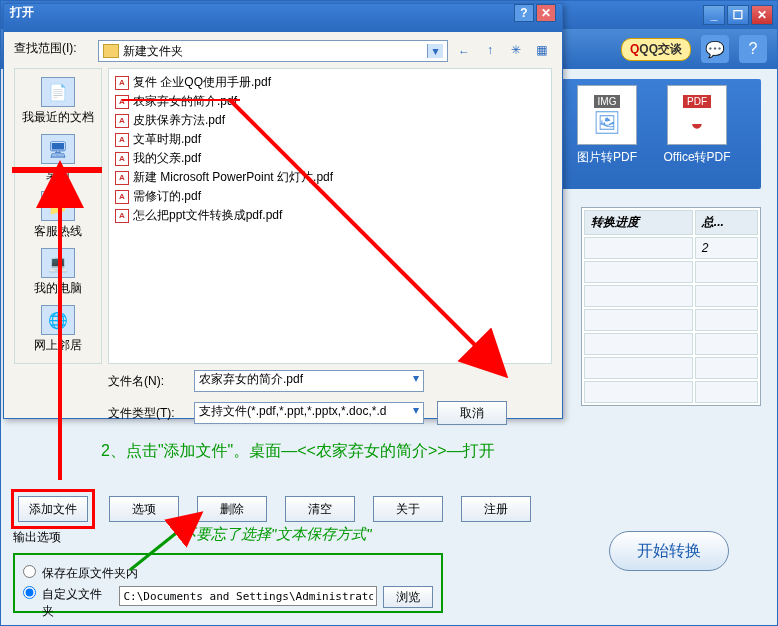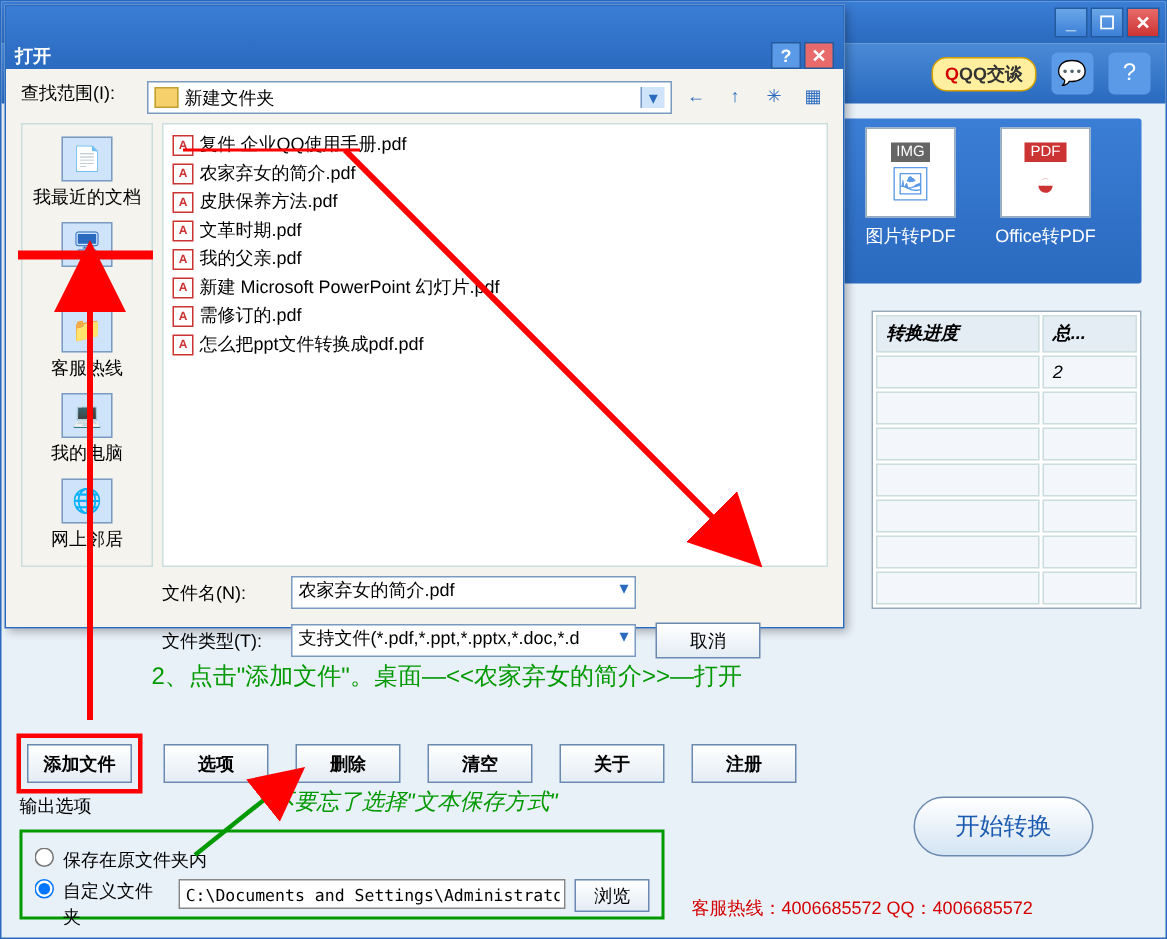--- a/index.html
+++ b/index.html
@@ -26,36 +26,36 @@
 .conv-lbl { color: #fff; font-size: 12px; }
 
 
 .progress-tbl { position: absolute; top: 206px; right: 16px; width: 180px; border: 1px solid #9ab; background: #fff; font-style: italic; }
 .progress-tbl th, .progress-tbl td { border: 1px solid #cdd; padding: 3px 6px; text-align: left; background: #f3f7fb; }
 .progress-tbl th { background: #e4ecf4; }
 
 
 .instr { position: absolute; top: 440px; left: 100px; color: #009900; font-size: 16px; }
 .btn-row { position: absolute; top: 488px; left: 10px; display: flex; gap: 18px; align-items: center; }
-.app-btn { width: 70px; height: 26px; background: linear-gradient(#fff,#e4ecf4); border: 1px solid #6a8ab0; cursor: pointer; font-weight: bold; }
+.app-btn { width: 70px; height: 26px; background: linear-gradient(#fff,#e4ecf4); border: 1px solid #6a8ab0; cursor: pointer; }
 .red-box-add { border: 3px solid #f00; padding: 4px; margin-right: -4px; }
 
 .out-section { position: absolute; top: 528px; left: 12px; }
 .green-note { position: absolute; top: 524px; left: 180px; color: #009900; font-style: italic; font-size: 15px; }
 .green-box { position: absolute; top: 552px; left: 12px; width: 430px; height: 60px; border: 2px solid #009900; padding: 6px 8px; }
 .radio-row { display: flex; align-items: flex-start; gap: 6px; margin: 4px 0; }
 .path-input { width: 260px; height: 20px; border: 1px solid #888; background: #fff; padding: 0 3px; font-family: monospace; font-size: 11px; }
 .browse-btn { width: 50px; height: 22px; background: linear-gradient(#fff,#e4ecf4); border: 1px solid #6a8ab0; cursor: pointer; }
 
 .start-btn { position: absolute; top: 530px; left: 608px; width: 120px; height: 40px; background: linear-gradient(#fff,#d4e4f4); border: 1px solid #6a8ab0; border-radius: 20px; color: #1a5aaf; font-size: 16px; cursor: pointer; }
 .hotline { position: absolute; top: 596px; left: 460px; color: #d40000; font-size: 12px; }
 
 
 .dialog { position: absolute; top: 3px; left: 3px; width: 560px; height: 416px; border: 1px solid #2a6abf; background: #f4f3ee; box-shadow: 2px 2px 6px rgba(0,0,0,.3); }
-.dlg-title { height: 42px; background: linear-gradient(#3b7ed6,#2a6abf); color: #fff; display: flex; align-items: flex-end; padding: 0 6px; }
+.dlg-title { height: 28px; background: linear-gradient(#3b7ed6,#2a6abf); color: #fff; display: flex; align-items: flex-start; padding: 0 6px; }
 .dlg-title .t { flex: 1; font-weight: bold; }
 .dlg-title .hb { width: 20px; height: 18px; background: #5a9ae6; border: 1px solid #245a9e; margin-left: 2px; display: flex; align-items: center; justify-content: center; cursor: pointer; font-weight: bold; }
 .dlg-title .hb.close { background: #e86a6a; }
 .dlg-body { padding: 8px 10px; }
 .look-row { display: flex; gap: 6px; margin-bottom: 6px; }
 .look-row label { width: 78px; }
 .look-select { flex: 1; height: 22px; border: 1px solid #7a9ac0; background: #fff; display: flex; align-items: center; padding: 0 4px; gap: 4px; }
 .look-select .fld { width: 16px; height: 14px; background: #f6d06a; border: 1px solid #c0a030; }
 .look-select .dd { margin-left: auto; color: #2a6abf; background: #cfe3fb; width: 16px; text-align: center; border-left: 1px solid #7a9ac0; }
 .nav-ico { width: 20px; height: 20px; display: flex; align-items: center; justify-content: center; color: #2a6abf; cursor: pointer; }
@@ -171,21 +171,20 @@
       </div>
     <div class="radio-row">
       <input type="radio" name="out" checked="" style="">
       <span>自定义文件夹</span>
       <input class="path-input" value="C:\Documents and Settings\Administrator\桌面" style="">
       <button class="browse-btn">浏览</button>
     </div>
   </div>
 
   <button class="start-btn">开始转换</button>
-  <div class="hotline">客服热线：4006685572 QQ：4006685572</div>
 </div>
 
 <div class="dialog">
   <div class="dlg-title">
     <span class="t">打开</span>
     <span class="hb">?</span>
     <span class="hb close">✕</span>
   </div>
   <div class="dlg-body">
     <div class="look-row">

